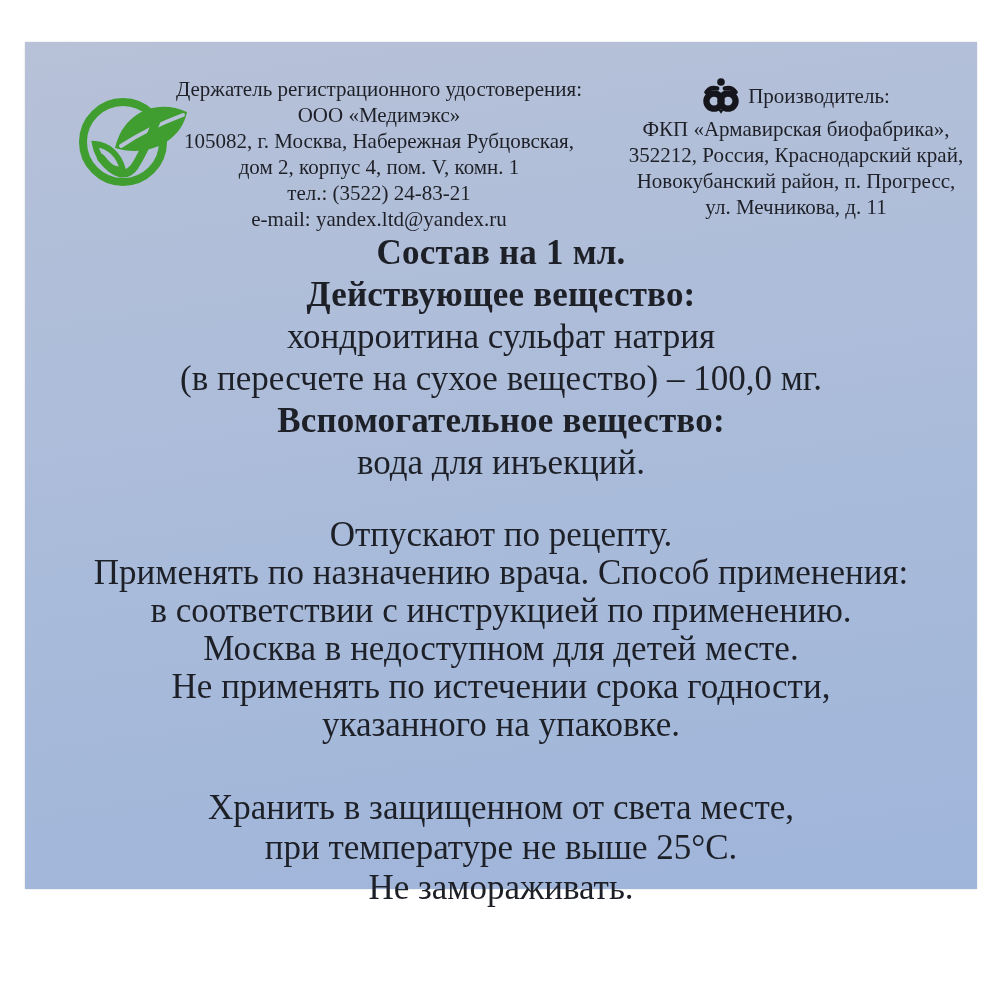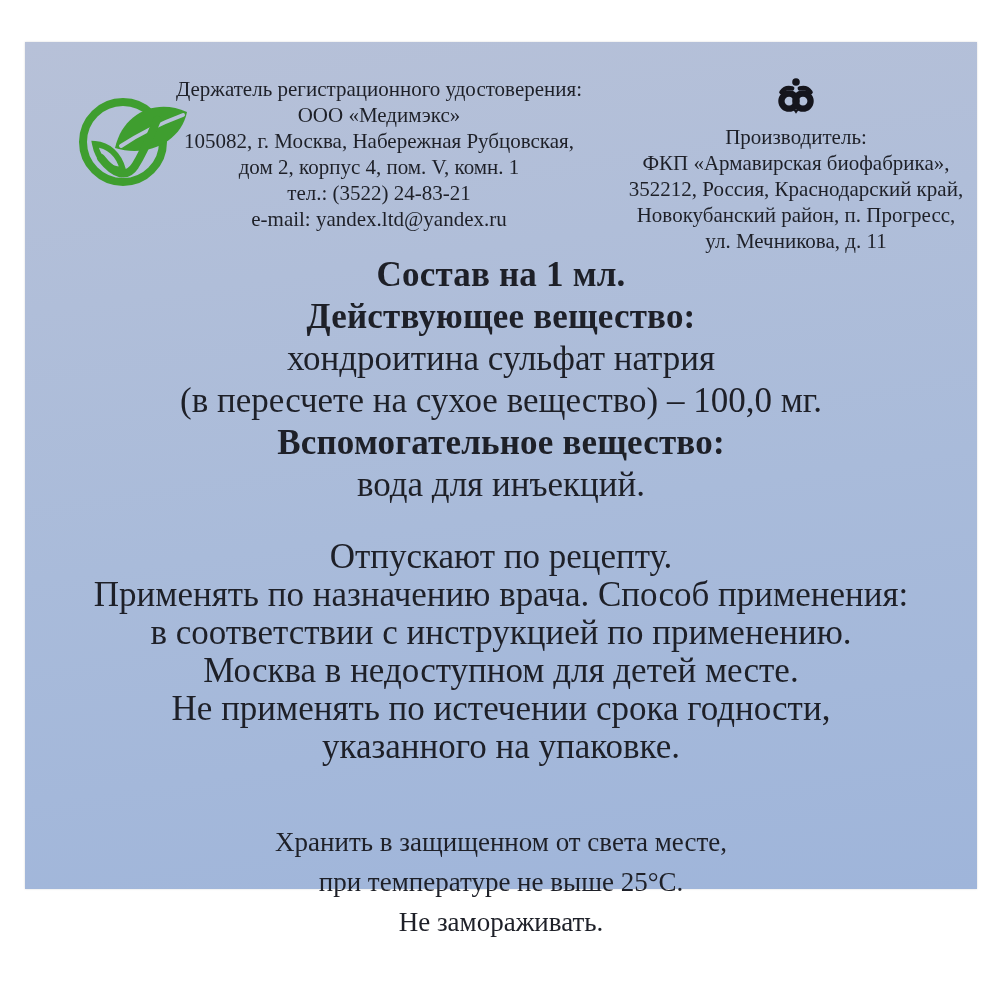--- a/index.html
+++ b/index.html
@@ -28,30 +28,30 @@
     text-align:center;position:relative;
     font-size:21px;line-height:26px;
   }
   .eco-logo{
     position:absolute;left:42px;top:8px;width:128px;height:110px;
   }
   .manufacturer-col{
     flex:1;text-align:center;font-size:21px;line-height:26px;
   }
   .manu-title-row{
-    display:flex;align-items:center;justify-content:center;gap:8px;flex-direction:column;
+    display:flex;align-items:center;justify-content:center;gap:8px;
   }
   .manu-logo{width:38px;height:40px;display:inline-block;vertical-align:middle;}
   .hline{display:block;}
   
   .block{text-align:center;}
   .composition{font-size:35px;line-height:42px;}
   .composition .bold{font-weight:700;letter-spacing:.2px;}
   .usage{margin-top:32px;font-size:35px;line-height:38px;}
-  .storage{margin-top:56px;font-size:27px;line-height:40px;}
+  .storage{margin-top:44px;font-size:35px;line-height:40px;}
   .bline{display:block;white-space:nowrap;}
 </style>
 </head>
 <body>
 
 <div class="label">
 
   <div class="header">
 
     <div class="holder-col">

